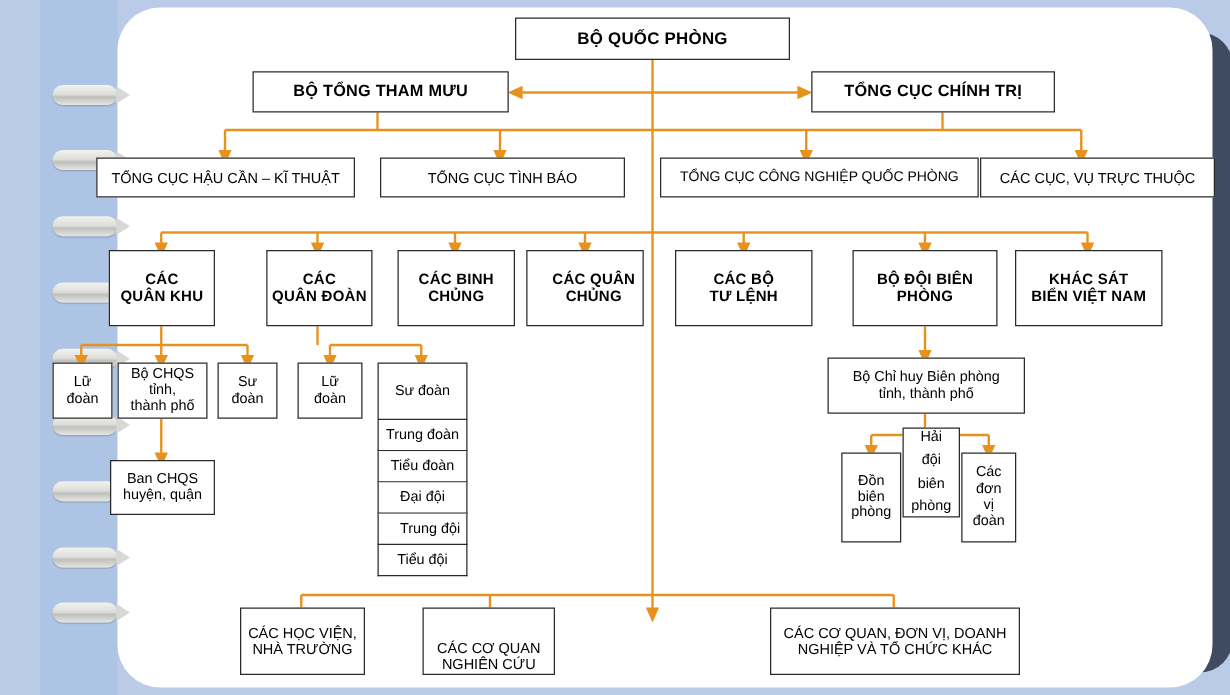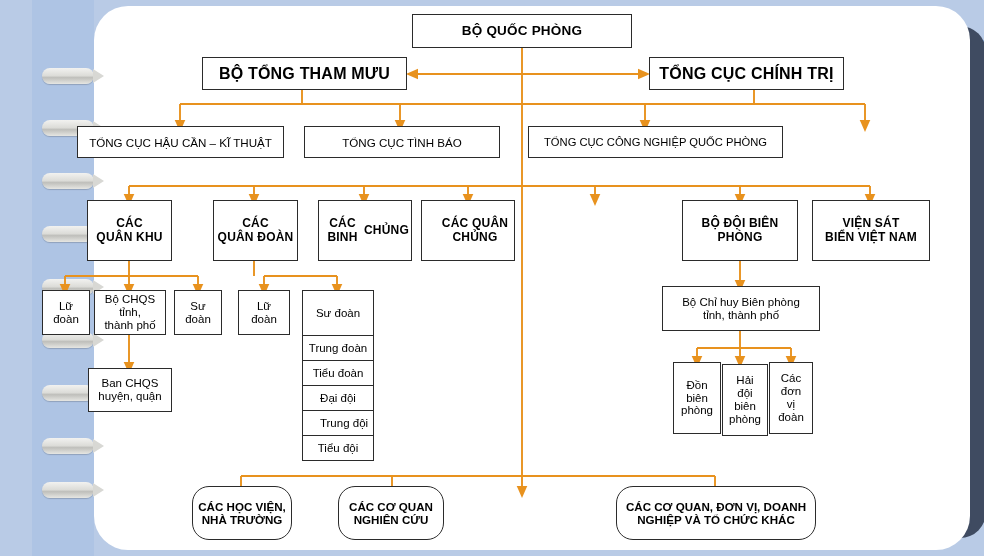--- a/index.html
+++ b/index.html
@@ -46,26 +46,26 @@
 
   .node{
     position:absolute;box-sizing:border-box;
     background:#ffffff;border:1.6px solid #2b2b2b;
     display:flex;align-items:center;justify-content:center;text-align:center;
     color:#000;line-height:1.12;
     padding:1px 2px;
   }
   .node.bold{font-weight:bold;}
   .n-title{font-size:13.5px;font-weight:bold;letter-spacing:.2px;}
-  .n-l1{font-size:16px;font-weight:bold;letter-spacing:.2px;}
+  .n-l1{font-size:13px;font-weight:bold;letter-spacing:.2px;}
   .n-l2{font-size:11.6px;font-weight:normal;letter-spacing:0;}
   .n-l2b{font-size:11.2px;font-weight:normal;}
   .n-grp{font-size:12px;font-weight:bold;letter-spacing:.2px;}
   .n-small{font-size:11.5px;font-weight:normal;}
-  .n-bot{font-size:11.6px;font-weight:bold;letter-spacing:0;border-radius:17px;}
+  .n-bot{font-size:11.6px;font-weight:normal;letter-spacing:0;}
   .stack-cell{
     position:absolute;box-sizing:border-box;background:#fff;
     border:1.5px solid #2b2b2b;border-top-width:0;
     display:flex;align-items:center;justify-content:center;
     font-size:11.5px;color:#000;
   }
 </style>
 </head>
 <body>
 
@@ -176,43 +176,50 @@
 
     <div class="node n-l2" style="left:45px;top:126px;width:207px;height:32px;">
       <span>TỔNG CỤC HẬU CẦN – KĨ THUẬT</span>
     </div>
     <div class="node n-l2" style="left:272px;top:126px;width:196px;height:32px;text-align:right;">
       <span>TỔNG CỤC TÌNH BÁO</span>
     </div>
     <div class="node n-l2b" style="left:496px;top:126px;width:255px;height:32px;">
       <span>TỔNG CỤC CÔNG NGHIỆP QUỐC PHÒNG</span>
     </div>
+    <div class="node n-l2" style="left:752px;top:126px;width:188px;height:32px;">
+      <span>CÁC CỤC, VỤ TRỰC THUỘC</span>
+    </div>
 
     <div class="node n-grp" style="left:55px;top:200px;width:85px;height:61px;flex-direction:column;">
       <span>CÁC</span>
       <span>QUÂN KHU</span>
     </div>
     <div class="node n-grp" style="left:181px;top:200px;width:85px;height:61px;flex-direction:column;">
       <span>CÁC</span>
       <span>QUÂN ĐOÀN</span>
     </div>
-    <div class="node n-grp" style="left:286px;top:200px;width:94px;height:61px;flex-direction:row;">
+    <div class="node n-grp" style="left:286px;top:200px;width:94px;height:61px;flex-direction:column;">
       <span>CÁC BINH</span>
       <span>CHỦNG</span>
     </div>
     <div class="node n-grp" style="left:389px;top:200px;width:94px;height:61px;flex-direction:column;padding-left:16px;">
       <span>CÁC QUÂN</span>
       <span>CHỦNG</span>
     </div>
+    <div class="node n-grp" style="left:508px;top:200px;width:110px;height:61px;flex-direction:column;">
+      <span>CÁC BỘ</span>
+      <span>TƯ LỆNH</span>
+    </div>
     <div class="node n-grp" style="left:650px;top:200px;width:116px;height:61px;flex-direction:column;">
       <span>BỘ ĐỘI BIÊN</span>
       <span>PHÒNG</span>
     </div>
     <div class="node n-grp" style="left:780px;top:200px;width:118px;height:61px;flex-direction:column;">
-      <span>VIỆN SÁT</span>
+      <span>KHÁC SÁT</span>
       <span>BIỂN VIỆT NAM</span>
     </div>
 
     <div class="node n-small" style="left:10px;top:290px;width:48px;height:45px;flex-direction:column;">
       <span>Lữ</span>
       <span>đoàn</span>
     </div>
     <div class="node n-small bold" style="left:62px;top:290px;width:72px;height:45px;flex-direction:column;font-weight:normal;">
       <span>Bộ CHQS</span>
       <span>tỉnh,</span>
@@ -253,38 +260,38 @@
 
     <div class="node n-small" style="left:630px;top:286px;width:158px;height:45px;flex-direction:column;">
       <span>Bộ Chỉ huy Biên phòng</span>
       <span>tỉnh, thành phố</span>
     </div>
     <div class="node n-small" style="left:641px;top:362px;width:48px;height:72px;flex-direction:column;">
       <span>Đồn</span>
       <span>biên</span>
       <span>phòng</span>
     </div>
-    <div class="node n-small" style="left:690px;top:364px;width:46px;height:72px;flex-direction:column;">
+    <div class="node n-small" style="left:690px;top:342px;width:46px;height:72px;flex-direction:column;justify-content:space-between;">
       <span>Hải</span>
       <span>đội</span>
       <span>biên</span>
       <span>phòng</span>
     </div>
     <div class="node n-small" style="left:737px;top:362px;width:44px;height:72px;flex-direction:column;">
       <span>Các</span>
       <span>đơn</span>
       <span>vị</span>
       <span>đoàn</span>
     </div>
 
     <div class="node n-bot" style="left:160px;top:486px;width:100px;height:54px;flex-direction:column;">
       <span>CÁC HỌC VIỆN,</span>
       <span>NHÀ TRƯỜNG</span>
     </div>
-    <div class="node n-bot" style="left:306px;top:486px;width:106px;height:54px;flex-direction:column;">
+    <div class="node n-bot" style="left:306px;top:486px;width:106px;height:54px;flex-direction:column;justify-content:flex-end;">
       <span>CÁC CƠ QUAN</span>
       <span>NGHIÊN CỨU</span>
     </div>
     <div class="node n-bot" style="left:584px;top:486px;width:200px;height:54px;flex-direction:column;justify-content:center;">
       <span>CÁC CƠ QUAN, ĐƠN VỊ, DOANH</span>
       <span>NGHIỆP VÀ TỔ CHỨC KHÁC</span>
     </div>
 
   </div>
 </div>

